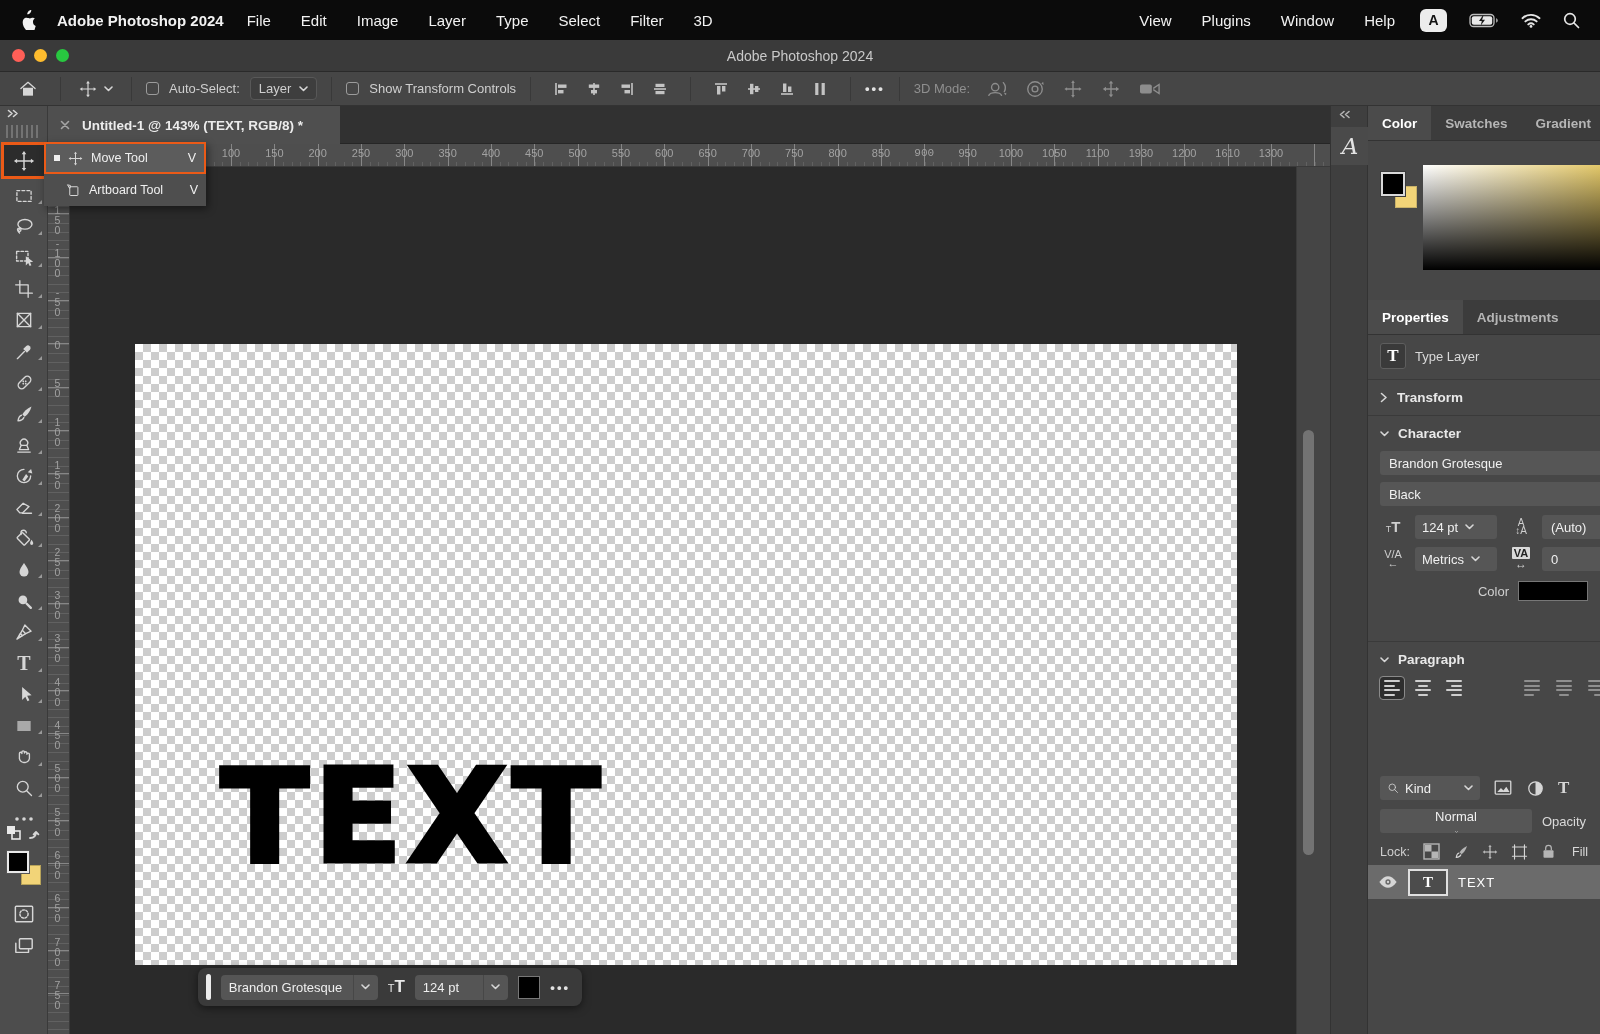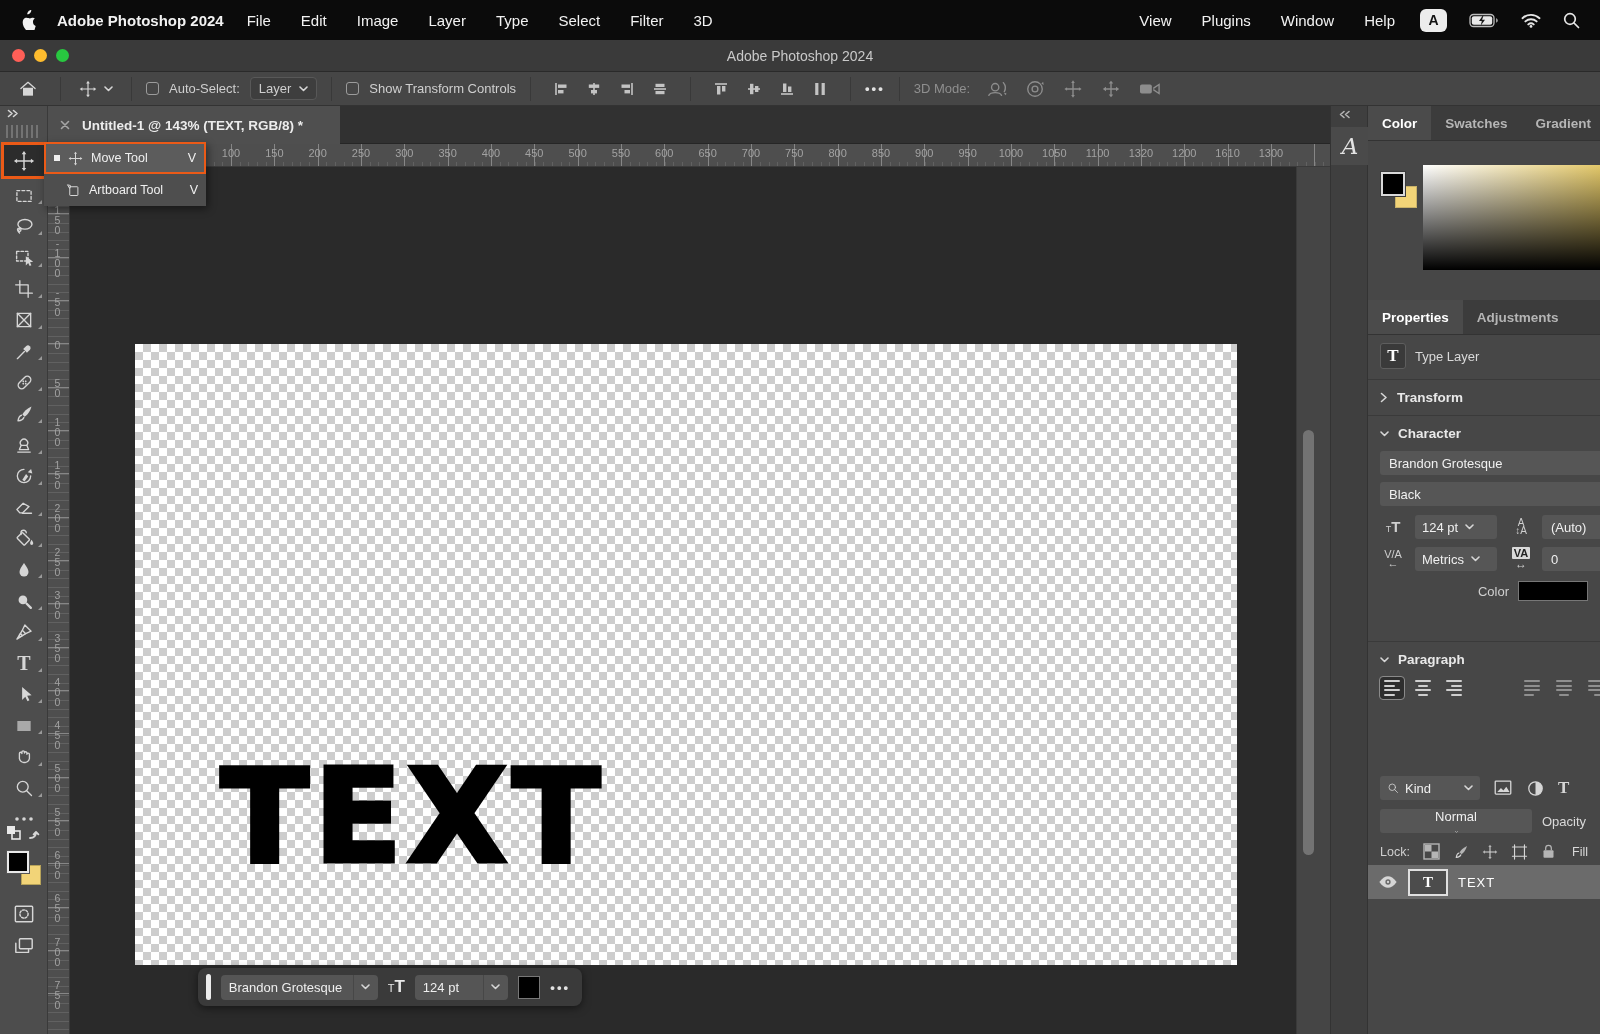--- a/index.html
+++ b/index.html
@@ -479,26 +479,26 @@
       <span class="tick-label" style="left: 420.98px;">400</span>
       <span class="tick-label" style="left: 464.31px;">450</span>
       <span class="tick-label" style="left: 507.64px;">500</span>
       <span class="tick-label" style="left: 550.97px;">550</span>
       <span class="tick-label" style="left: 594.3px;">600</span>
       <span class="tick-label" style="left: 637.63px;">650</span>
       <span class="tick-label" style="left: 680.96px;">700</span>
       <span class="tick-label" style="left: 724.29px;">750</span>
       <span class="tick-label" style="left: 767.62px;">800</span>
       <span class="tick-label" style="left: 810.95px;">850</span>
-      <span class="tick-label" style="left: 854.28px;">900</span>
+      <span class="tick-label" style="left: 854.28px; font-family: Liberation Mono, monospace;">900</span>
       <span class="tick-label" style="left: 897.61px;">950</span>
       <span class="tick-label" style="left: 940.94px;">1000</span>
       <span class="tick-label" style="left: 984.27px;">1050</span>
       <span class="tick-label" style="left: 1027.6px;">1100</span>
-      <span class="tick-label" style="left: 1070.93px;">1320</span>
+      <span class="tick-label" style="left: 1070.93px;">1930</span>
       <span class="tick-label" style="left: 1114.26px;">1200</span>
       <span class="tick-label" style="left: 1157.59px;">1610</span>
       <span class="tick-label" style="left: 1200.92px;">1300</span>
     </div>
   <div id="vruler">
 
   <span class="tick-label" style="top: 3.7px;">-200</span>
       <span class="tick-label" style="top: 47.03px;">-150</span>
       <span class="tick-label" style="top: 90.36px;">-100</span>
       <span class="tick-label" style="top: 133.69px;">-50</span>

